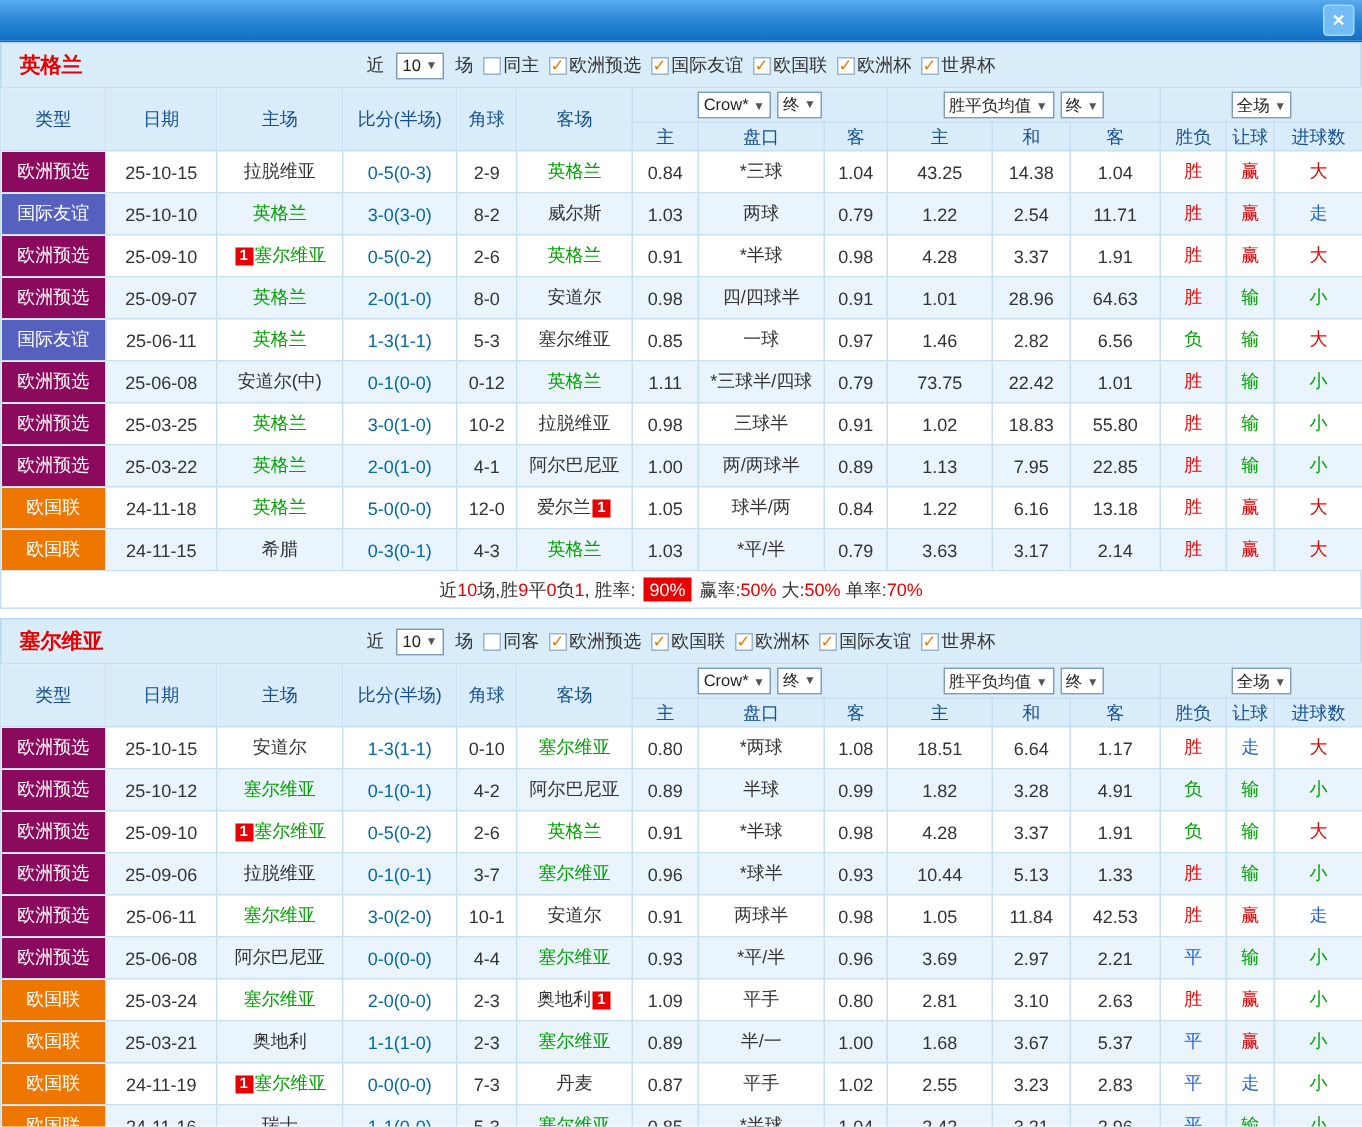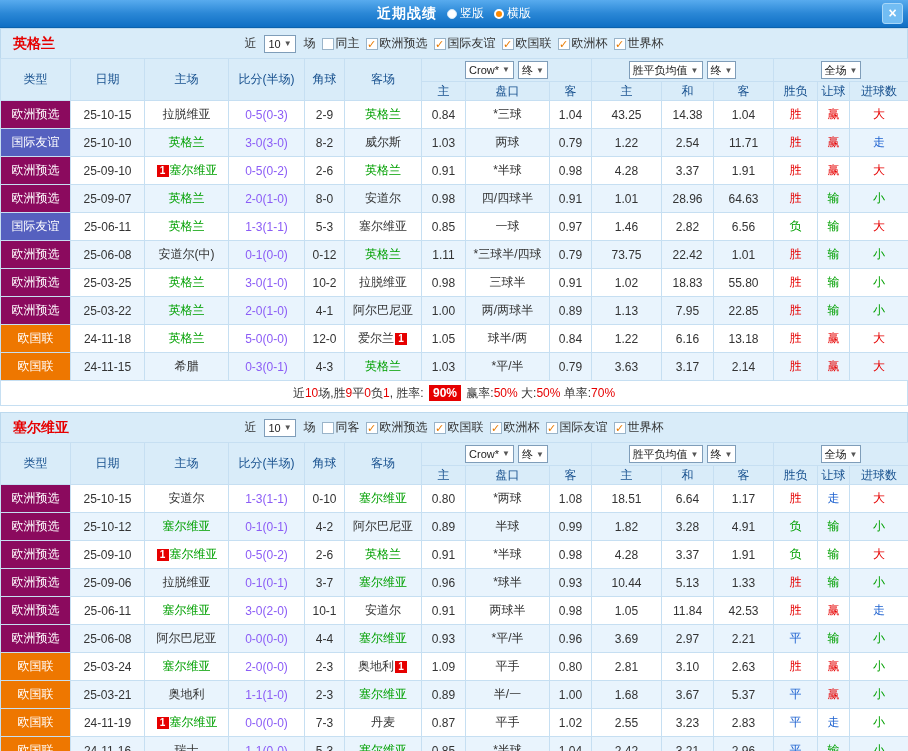--- a/index.html
+++ b/index.html
@@ -28,46 +28,35 @@
        height:18px;padding:0 3px;font-size:11px;color:#222;cursor:pointer;white-space:nowrap;margin:0 2px}
   .dd .arr{font-size:8px;color:#555}
   table.grid{width:908px;border-collapse:collapse;table-layout:fixed}
   .grid th,.grid td{border:1px solid #c6dff2;text-align:center;white-space:nowrap;overflow:hidden;padding:0}
   .grid thead th{background:#d9ecf9;color:#17508e;font-weight:normal;font-size:12px}
   tr.h1 th{height:23px}
   tr.h2 th{height:19px}
   .grid tbody td{height:28px;font-size:12px;background:#fff}
   .grid tbody tr.alt td{background:#e9f4fd}
   td.type{color:#fff;font-size:12px}
-  td.score{color:#8b5cf6}
+  td.score{color:#0369a1}
   td.pan{font-size:11px}
   .tname.green{color:#00a000}
   .badge1{display:inline-block;width:12px;height:12px;background:#e60000;color:#fff;font-size:10px;
        line-height:12px;font-weight:bold;vertical-align:middle;margin:0 1px}
   .summary{height:25px;line-height:25px;text-align:center;font-size:12px;color:#333;
        border:1px solid #c6dff2;border-top:none;background:#fff}
   .sred{color:#e60000}
-  .sbadge{background:#e60000;color:#fff;padding:1px 4px;font-weight:bold;margin:0 2px}
+  .sbadge{background:#e60000;color:#fff;padding:1px 4px;font-weight:normal;margin:0 2px}
   .gap{height:6px;background:#fff}
 </style>
 </head>
 <body>
 
 <div class="titlebar">
-  <div class="tcenter">
-    <span class="wtitle">近期战绩</span>
-    <span class="radio">
-      <span class="rdot"></span>
-      <span>竖版</span>
-    </span>
-    <span class="radio">
-      <span class="rdot on"></span>
-      <span>横版</span>
-    </span>
-  </div>
   <span class="closebtn">×</span>
 </div>
 
 <div>
     <div class="secbar">
       <span class="teamtitle">英格兰</span>
       <span class="filters">
         <span class="ftext">近</span>
         <span class="dd">
           <span>10</span>

